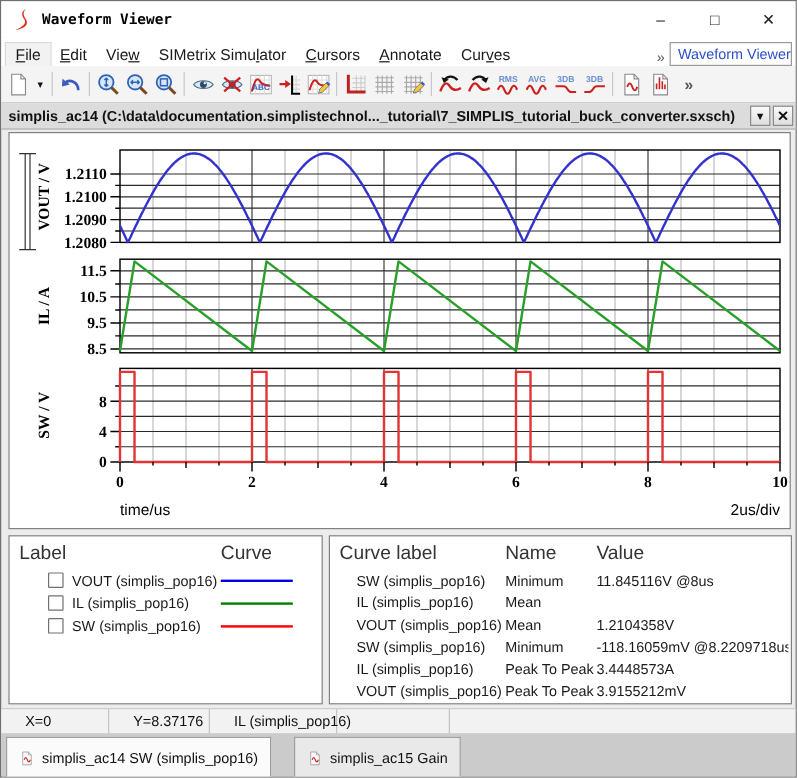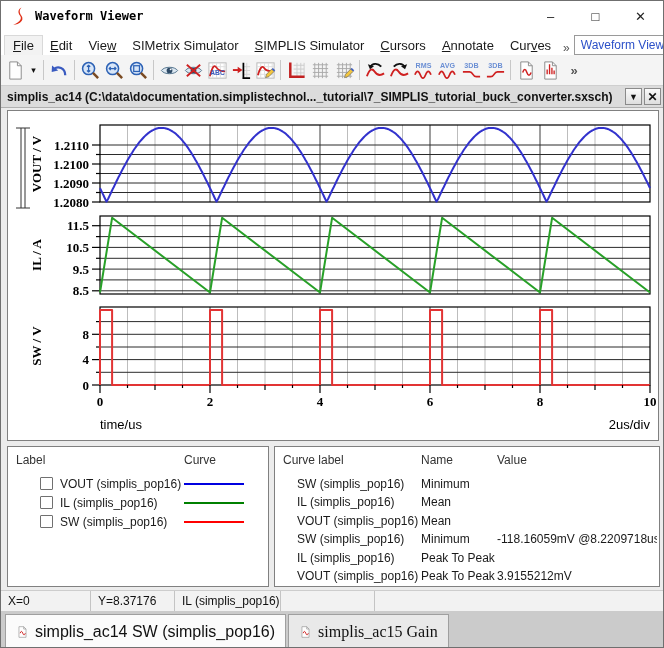--- a/index.html
+++ b/index.html
@@ -37,37 +37,37 @@
          display:flex;align-items:center;justify-content:center;font-size:9px;color:#111;margin-left:2px;}
   .sqbtn.close{font-size:12px;font-weight:bold;}
   
   .plotpanel{position:absolute;left:6px;top:109px;width:652px;height:331px;background:#fff;border:1px solid #808080;}
   .tickfont{font-family:"Liberation Serif",serif;font-size:13px;font-weight:bold;fill:#000;}
   .sansfont{font-family:"Liberation Sans",sans-serif;font-size:13px;fill:#000;}
   
   .panel{position:absolute;background:#fff;border:1px solid #808080;font-size:12px;color:#1a1a1a;}
   #legend-panel{left:6px;top:445px;width:262px;height:141px;}
   #measure-panel{left:273px;top:445px;width:386px;height:141px;}
-  .phead{position:absolute;top:6px;font-size:12px;color:#333;}
+  .phead{position:absolute;top:6px;font-size:16px;color:#333;}
   .lrow{position:absolute;left:0;width:100%;height:19px;display:flex;align-items:center;}
   .cbx{width:13px;height:13px;border:1px solid #707070;background:#fff;margin-left:32px;border-radius:1px;flex:0 0 auto;}
   .lrow .ltxt{margin-left:7px;white-space:nowrap;}
   .lline{position:absolute;left:176px;width:60px;height:2px;}
   .mrow{position:absolute;left:0;width:100%;height:19px;display:flex;align-items:center;}
   .mcell{white-space:nowrap;overflow:hidden;}
   
   .statusbar{position:absolute;left:0;top:589px;width:100%;height:21px;background:#f2f2f2;border-top:1px solid #cdcdcd;
              display:flex;align-items:stretch;font-size:12px;}
-  .sfield{display:flex;align-items:center;padding-left:7px;border-right:1px solid #c4c4c4;white-space:nowrap;}
+  .sfield{display:flex;align-items:center;padding-left:20px;border-right:1px solid #c4c4c4;white-space:nowrap;}
   
   .tabbar{position:absolute;left:0;top:610px;width:100%;height:38px;background:#cbcbcb;display:flex;align-items:flex-end;padding-left:4px;}
   .btab{display:flex;align-items:center;gap:6px;padding:17px 10px;border:1px solid #9f9f9f;border-bottom:none;
-        font-size:16px;white-space:nowrap;}
+        font-size:12px;white-space:nowrap;}
   .btab.active{background:#fbfbfb;height:32px;}
-  .btab.inactive{background:#e9e9e9;height:27px;margin-left:2px;font-family:Liberation Serif, serif;}
+  .btab.inactive{background:#e9e9e9;height:27px;margin-left:19px;}
 </style>
 </head>
 <body>
 
 <div class="win">
 
   <div class="titlebar">
     <svg class="logo" viewBox="0 0 14 20">
         <path d="M11.2 0.5 C5.8 3.4 8.6 7.6 9.9 9.6 c1.5 2.3 0.6 4.6 -3.1 7 C4 18.3 2.4 19 2.4 19 s4.3 -0.6 7.2 -2.5 c3 -2 3.3 -4.6 1.6 -7.2 C9.6 6.8 8 3.8 11.2 0.5 z" fill="#e03018"></path>
       </svg>
@@ -77,21 +77,20 @@
       <span class="winbtn">□</span>
       <span class="winbtn">✕</span>
     </div>
   </div>
 
   <div class="menubar" id="menubar">
       <span class="menu-item first"><span class="u">F</span>ile</span>
       <span class="menu-item"><span class="u">E</span>dit</span>
       <span class="menu-item">Vie<span class="u">w</span></span>
       <span class="menu-item">SIMetrix Simu<span class="u">l</span>ator</span>
-      <span class="menu-item"><span class="u">S</span>IMPLIS Simulator</span>
       <span class="menu-item"><span class="u">C</span>ursors</span>
       <span class="menu-item"><span class="u">A</span>nnotate</span>
       <span class="menu-item">Cur<span class="u">v</span>es</span>
       <span class="menu-overflow">»</span>
       <span class="viewer-combo">
         <span class="val">Waveform Viewer</span>
       </span>
     </div>
 
   <div class="toolbar" id="toolbar">
@@ -437,37 +436,40 @@
         <span class="lline" style="background: rgb(255, 0, 0);"></span>
       </div>
     </div>
   <div class="panel" id="measure-panel">
       <span class="phead" style="left: 8px;">Curve label</span>
       <span class="phead" style="left: 146px;">Name</span>
       <span class="phead" style="left: 222px;">Value</span>
       <div class="mrow" style="top: 27px;">
         <span class="mcell" style="position: absolute; left: 22px; width: 124px;">SW (simplis_pop16)</span>
         <span class="mcell" style="position: absolute; left: 146px; width: 74px;">Minimum</span>
+        <span class="mcell" style="position: absolute; left: 222px; width: 160px;">11.845116V @8us</span>
       </div>
       <div class="mrow" style="top: 45.5px;">
         <span class="mcell" style="position: absolute; left: 22px; width: 124px;">IL (simplis_pop16)</span>
         <span class="mcell" style="position: absolute; left: 146px; width: 74px;">Mean</span>
       </div>
       <div class="mrow" style="top: 64px;">
         <span class="mcell" style="position: absolute; left: 22px; width: 124px;">VOUT (simplis_pop16)</span>
         <span class="mcell" style="position: absolute; left: 146px; width: 74px;">Mean</span>
+        <span class="mcell" style="position: absolute; left: 222px; width: 160px;">1.2104358V</span>
       </div>
       <div class="mrow" style="top: 82.5px;">
         <span class="mcell" style="position: absolute; left: 22px; width: 124px;">SW (simplis_pop16)</span>
         <span class="mcell" style="position: absolute; left: 146px; width: 74px;">Minimum</span>
         <span class="mcell" style="position: absolute; left: 222px; width: 160px;">-118.16059mV @8.2209718us</span>
       </div>
       <div class="mrow" style="top: 101px;">
         <span class="mcell" style="position: absolute; left: 22px; width: 124px;">IL (simplis_pop16)</span>
         <span class="mcell" style="position: absolute; left: 146px; width: 74px;">Peak To Peak</span>
+        <span class="mcell" style="position: absolute; left: 222px; width: 160px;">3.4448573A</span>
       </div>
       <div class="mrow" style="top: 119.5px;">
         <span class="mcell" style="position: absolute; left: 22px; width: 124px;">VOUT (simplis_pop16)</span>
         <span class="mcell" style="position: absolute; left: 146px; width: 74px;">Peak To Peak</span>
         <span class="mcell" style="position: absolute; left: 222px; width: 160px;">3.9155212mV</span>
       </div>
     </div>
 
   <div class="statusbar" id="statusbar">
       <span class="sfield" style="width: 90px;">X=0</span>

